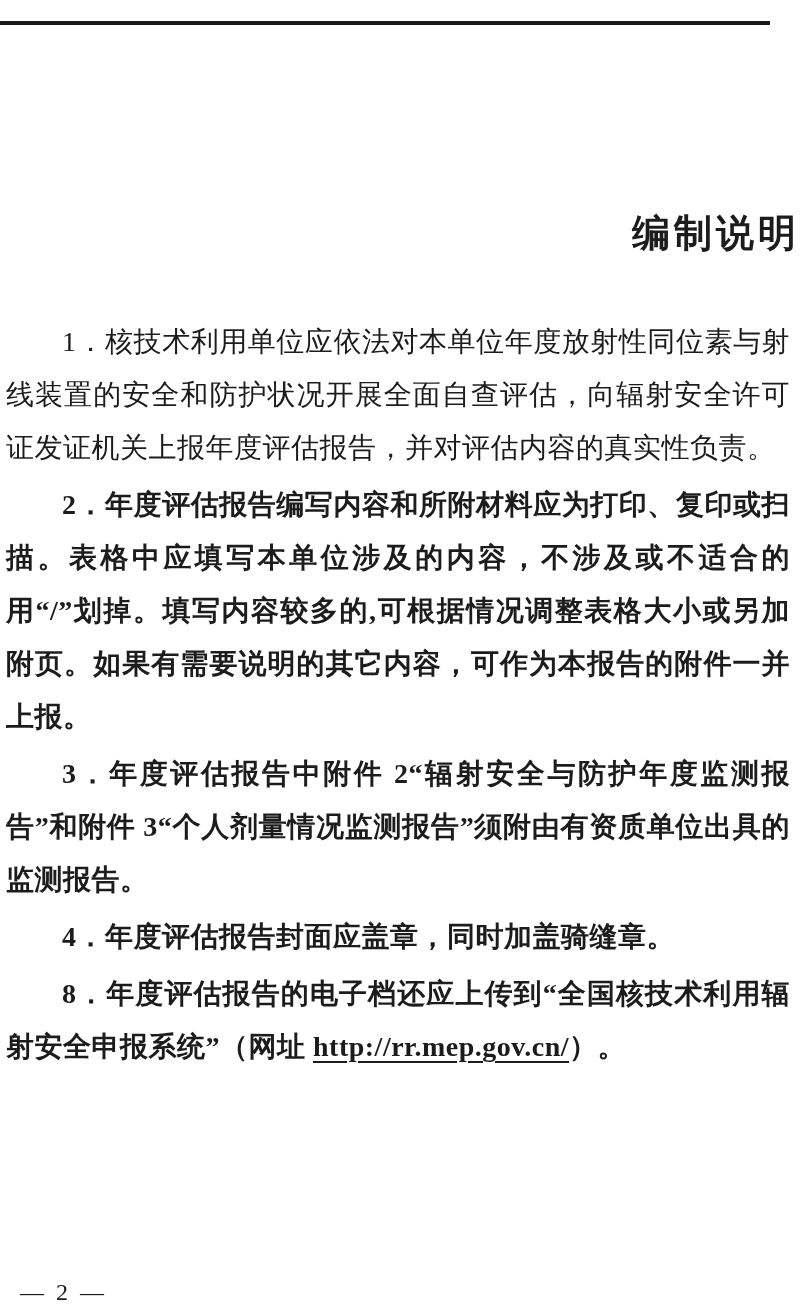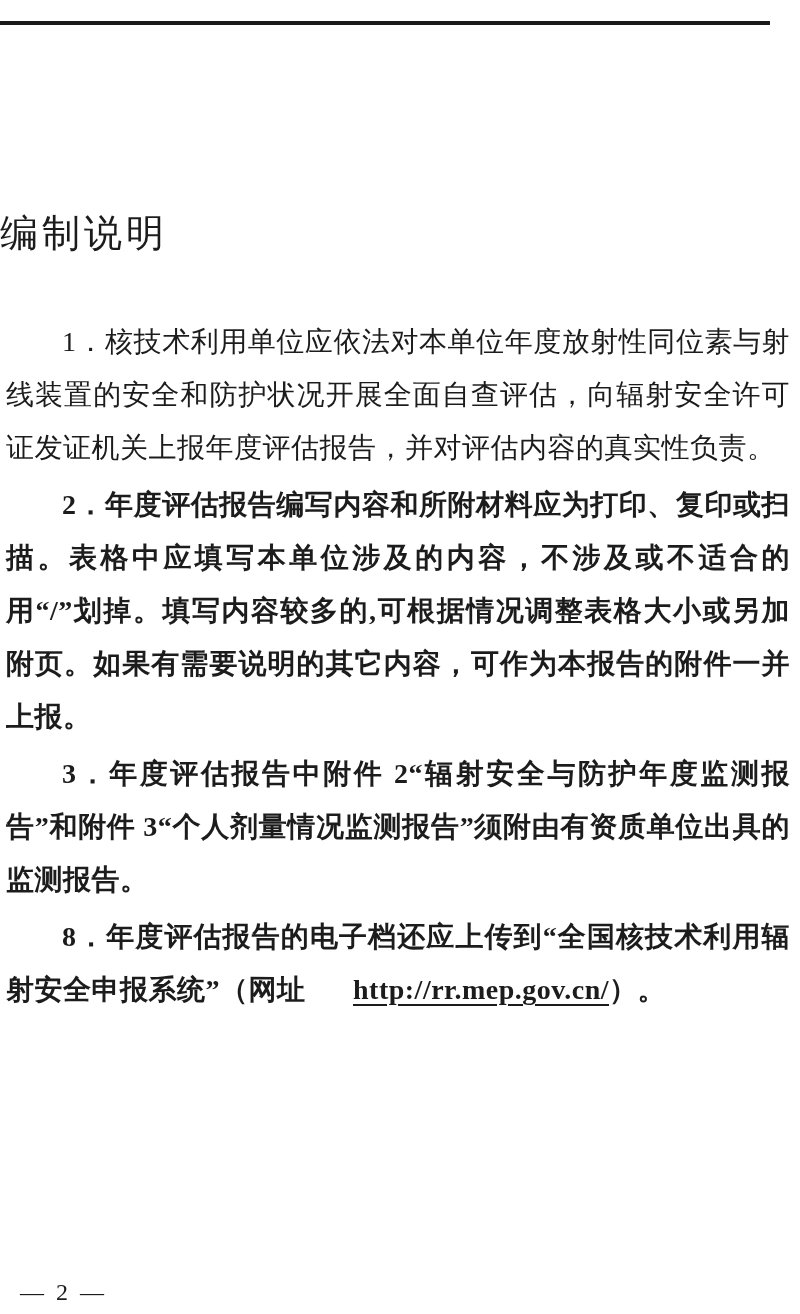--- a/index.html
+++ b/index.html
@@ -22,23 +22,23 @@
     width: 770px;
     height: 4px;
     background: #1a1a1a;
   }
   .title {
     position: absolute;
     top: 212px;
     left: 0;
     width: 100%;
     margin: 0;
-    text-align: left;
+    text-align: right;
     font-size: 38px;
-    font-weight: 400;
+    font-weight: 700;
     letter-spacing: 4px;
     line-height: 42px;
     white-space: nowrap;
   }
   .content {
     position: absolute;
     top: 315px;
     left: 6px;
     width: 784px;
     font-size: 28px;
@@ -52,21 +52,20 @@
     text-indent: 56px;
   }
   .content p + p {
     margin-top: 4px;
     font-weight: bold;
   }
   .url {
     text-decoration: underline;
     text-underline-offset: 5px;
     text-decoration-thickness: 2px;
-    margin-left: 40px;
   }
   .footer {
     position: absolute;
     left: 20px;
     top: 1278px;
     font-size: 24px;
     letter-spacing: 3px;
     line-height: 28px;
   }
 </style>
@@ -76,18 +75,19 @@
 <div class="page">
 
   <div class="top-rule"></div>
 
   <h1 class="title">编制说明</h1>
 
   <div class="content">
     <p>1．核技术利用单位应依法对本单位年度放射性同位素与射线装置的安全和防护状况开展全面自查评估，向辐射安全许可证发证机关上报年度评估报告，并对评估内容的真实性负责。</p>
     <p>2．年度评估报告编写内容和所附材料应为打印、复印或扫描。表格中应填写本单位涉及的内容，不涉及或不适合的用“/”划掉。填写内容较多的,可根据情况调整表格大小或另加附页。如果有需要说明的其它内容，可作为本报告的附件一并上报。</p>
     <p>3．年度评估报告中附件 2“辐射安全与防护年度监测报告”和附件 3“个人剂量情况监测报告”须附由有资质单位出具的监测报告。</p>
+    <p>4．年度评估报告封面应盖章，同时加盖骑缝章。</p>
     <p><span>8．年度评估报告的电子档还应上传到“全国核技术利用辐射安全申报系统”（网址 </span><span class="url">http://rr.mep.gov.cn/</span><span>）。</span></p>
   </div>
 
   <div class="footer">— 2 —</div>
 
 </div>
 
 </body></html>

